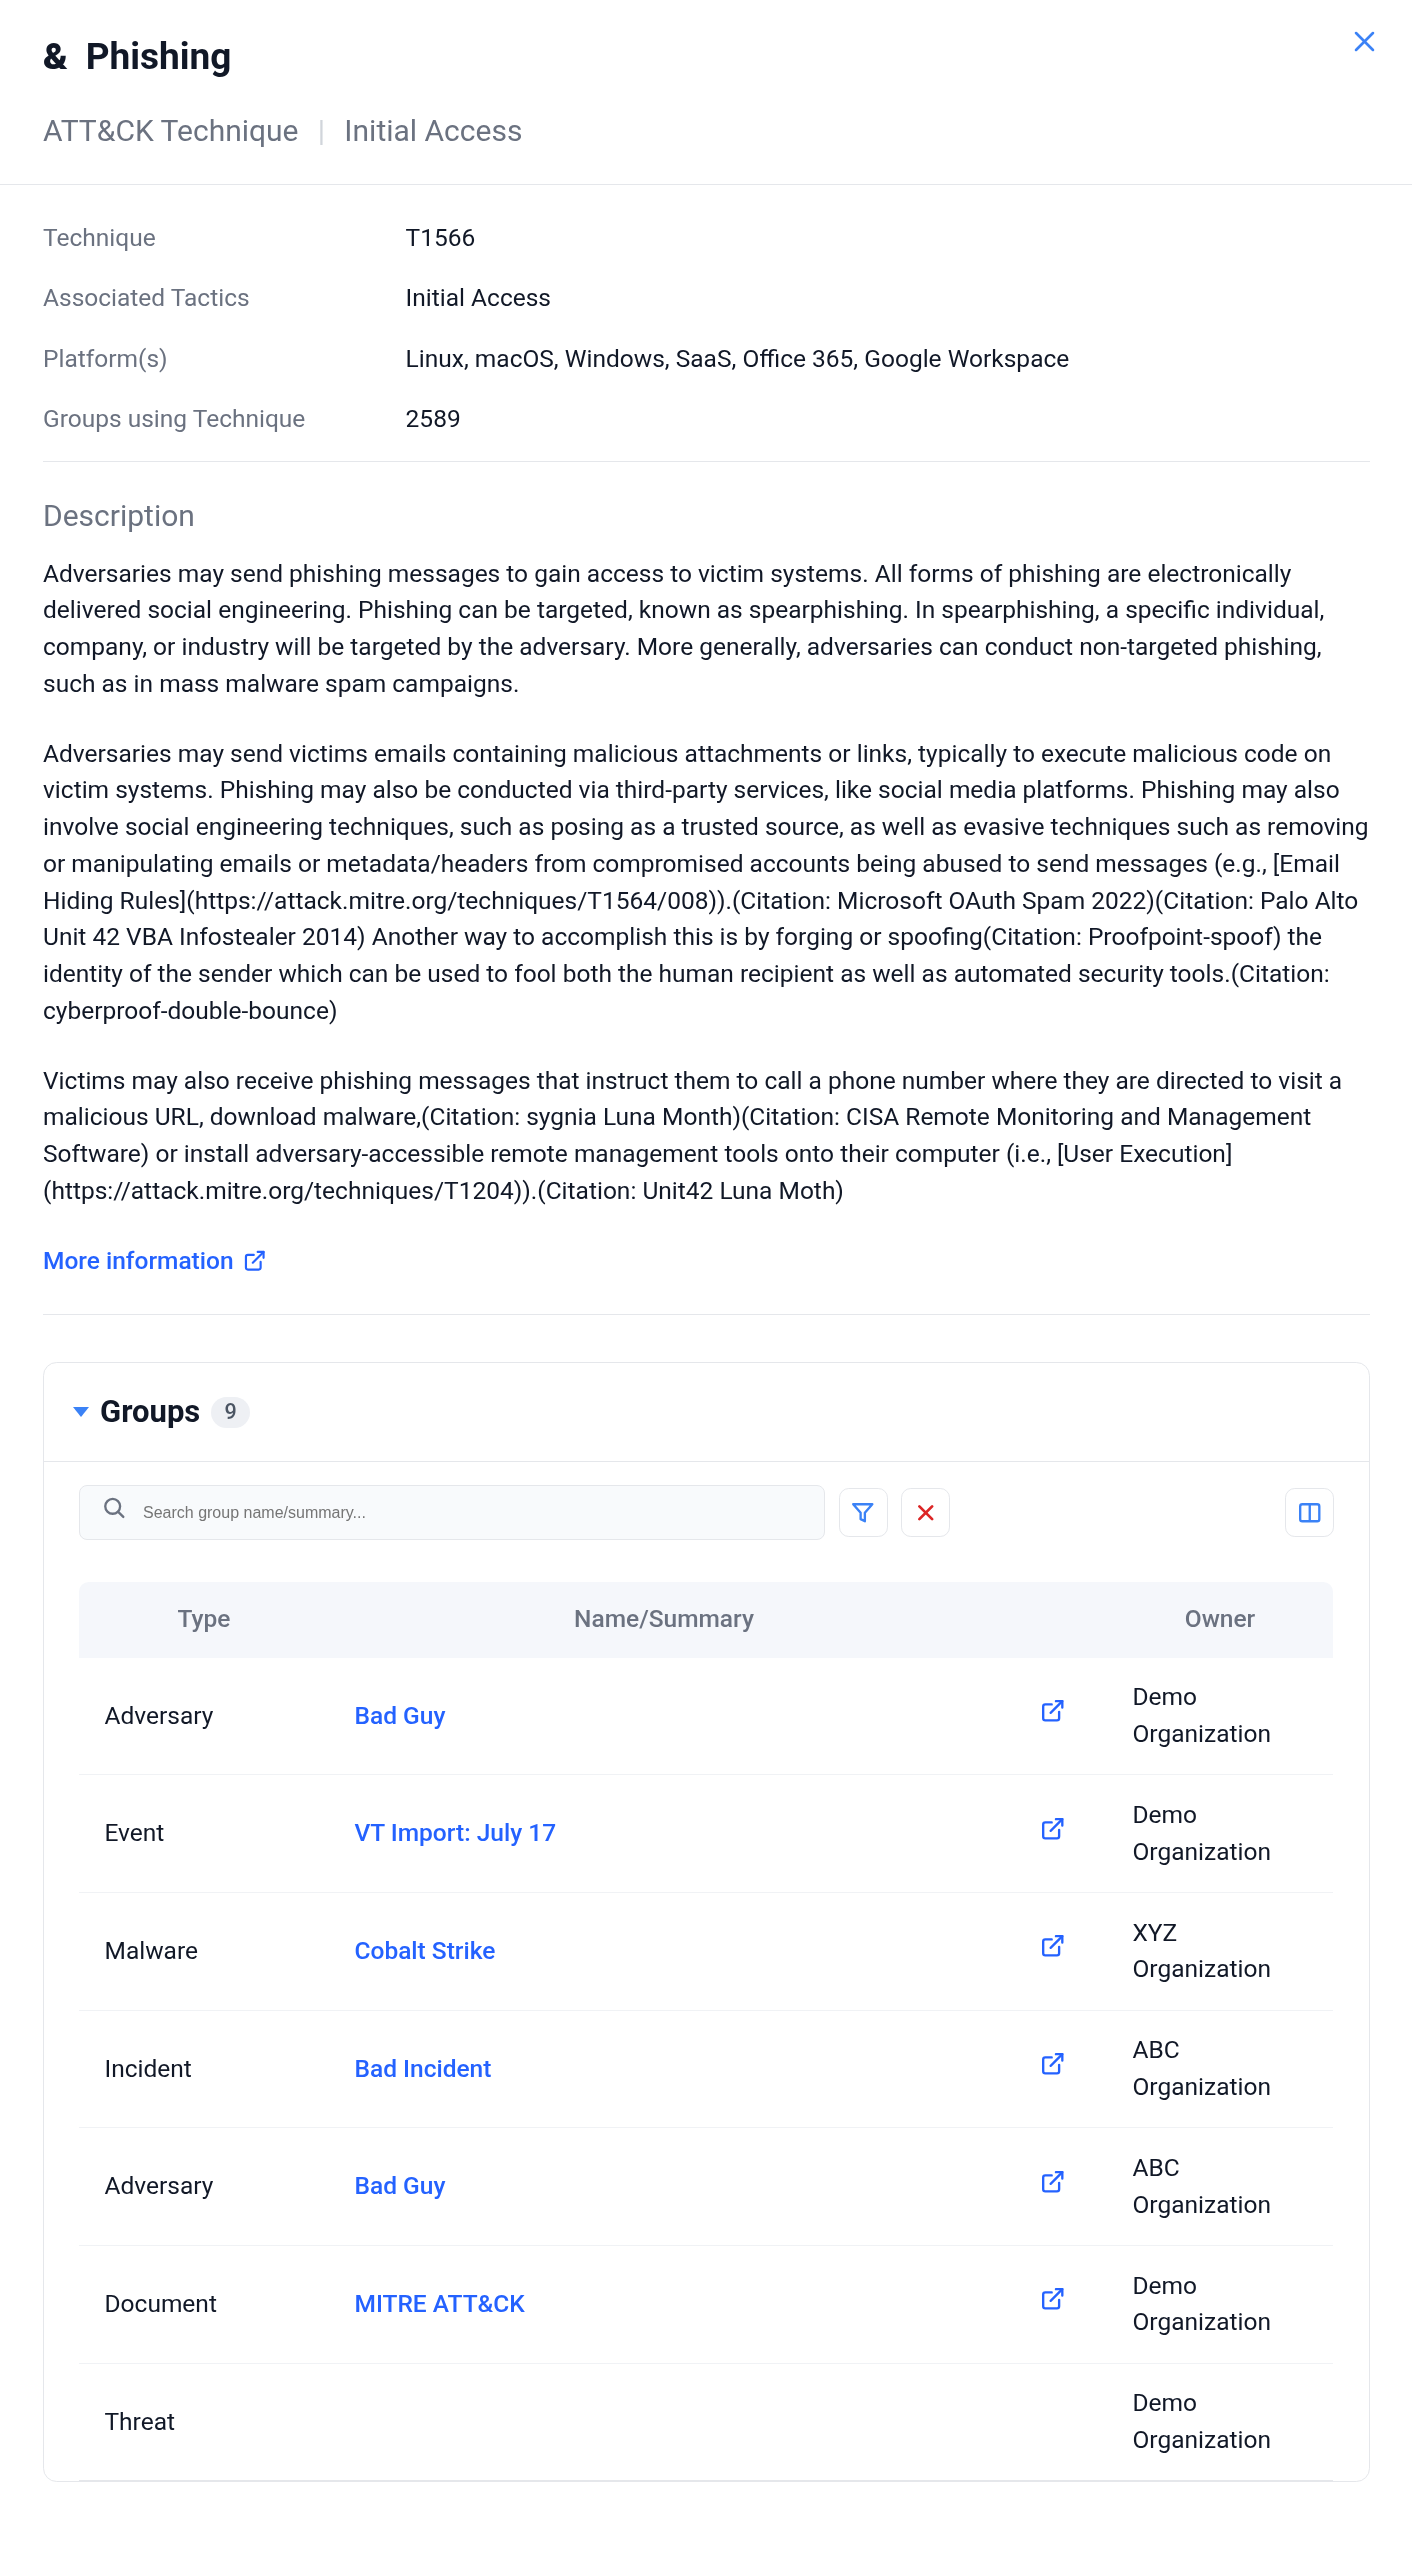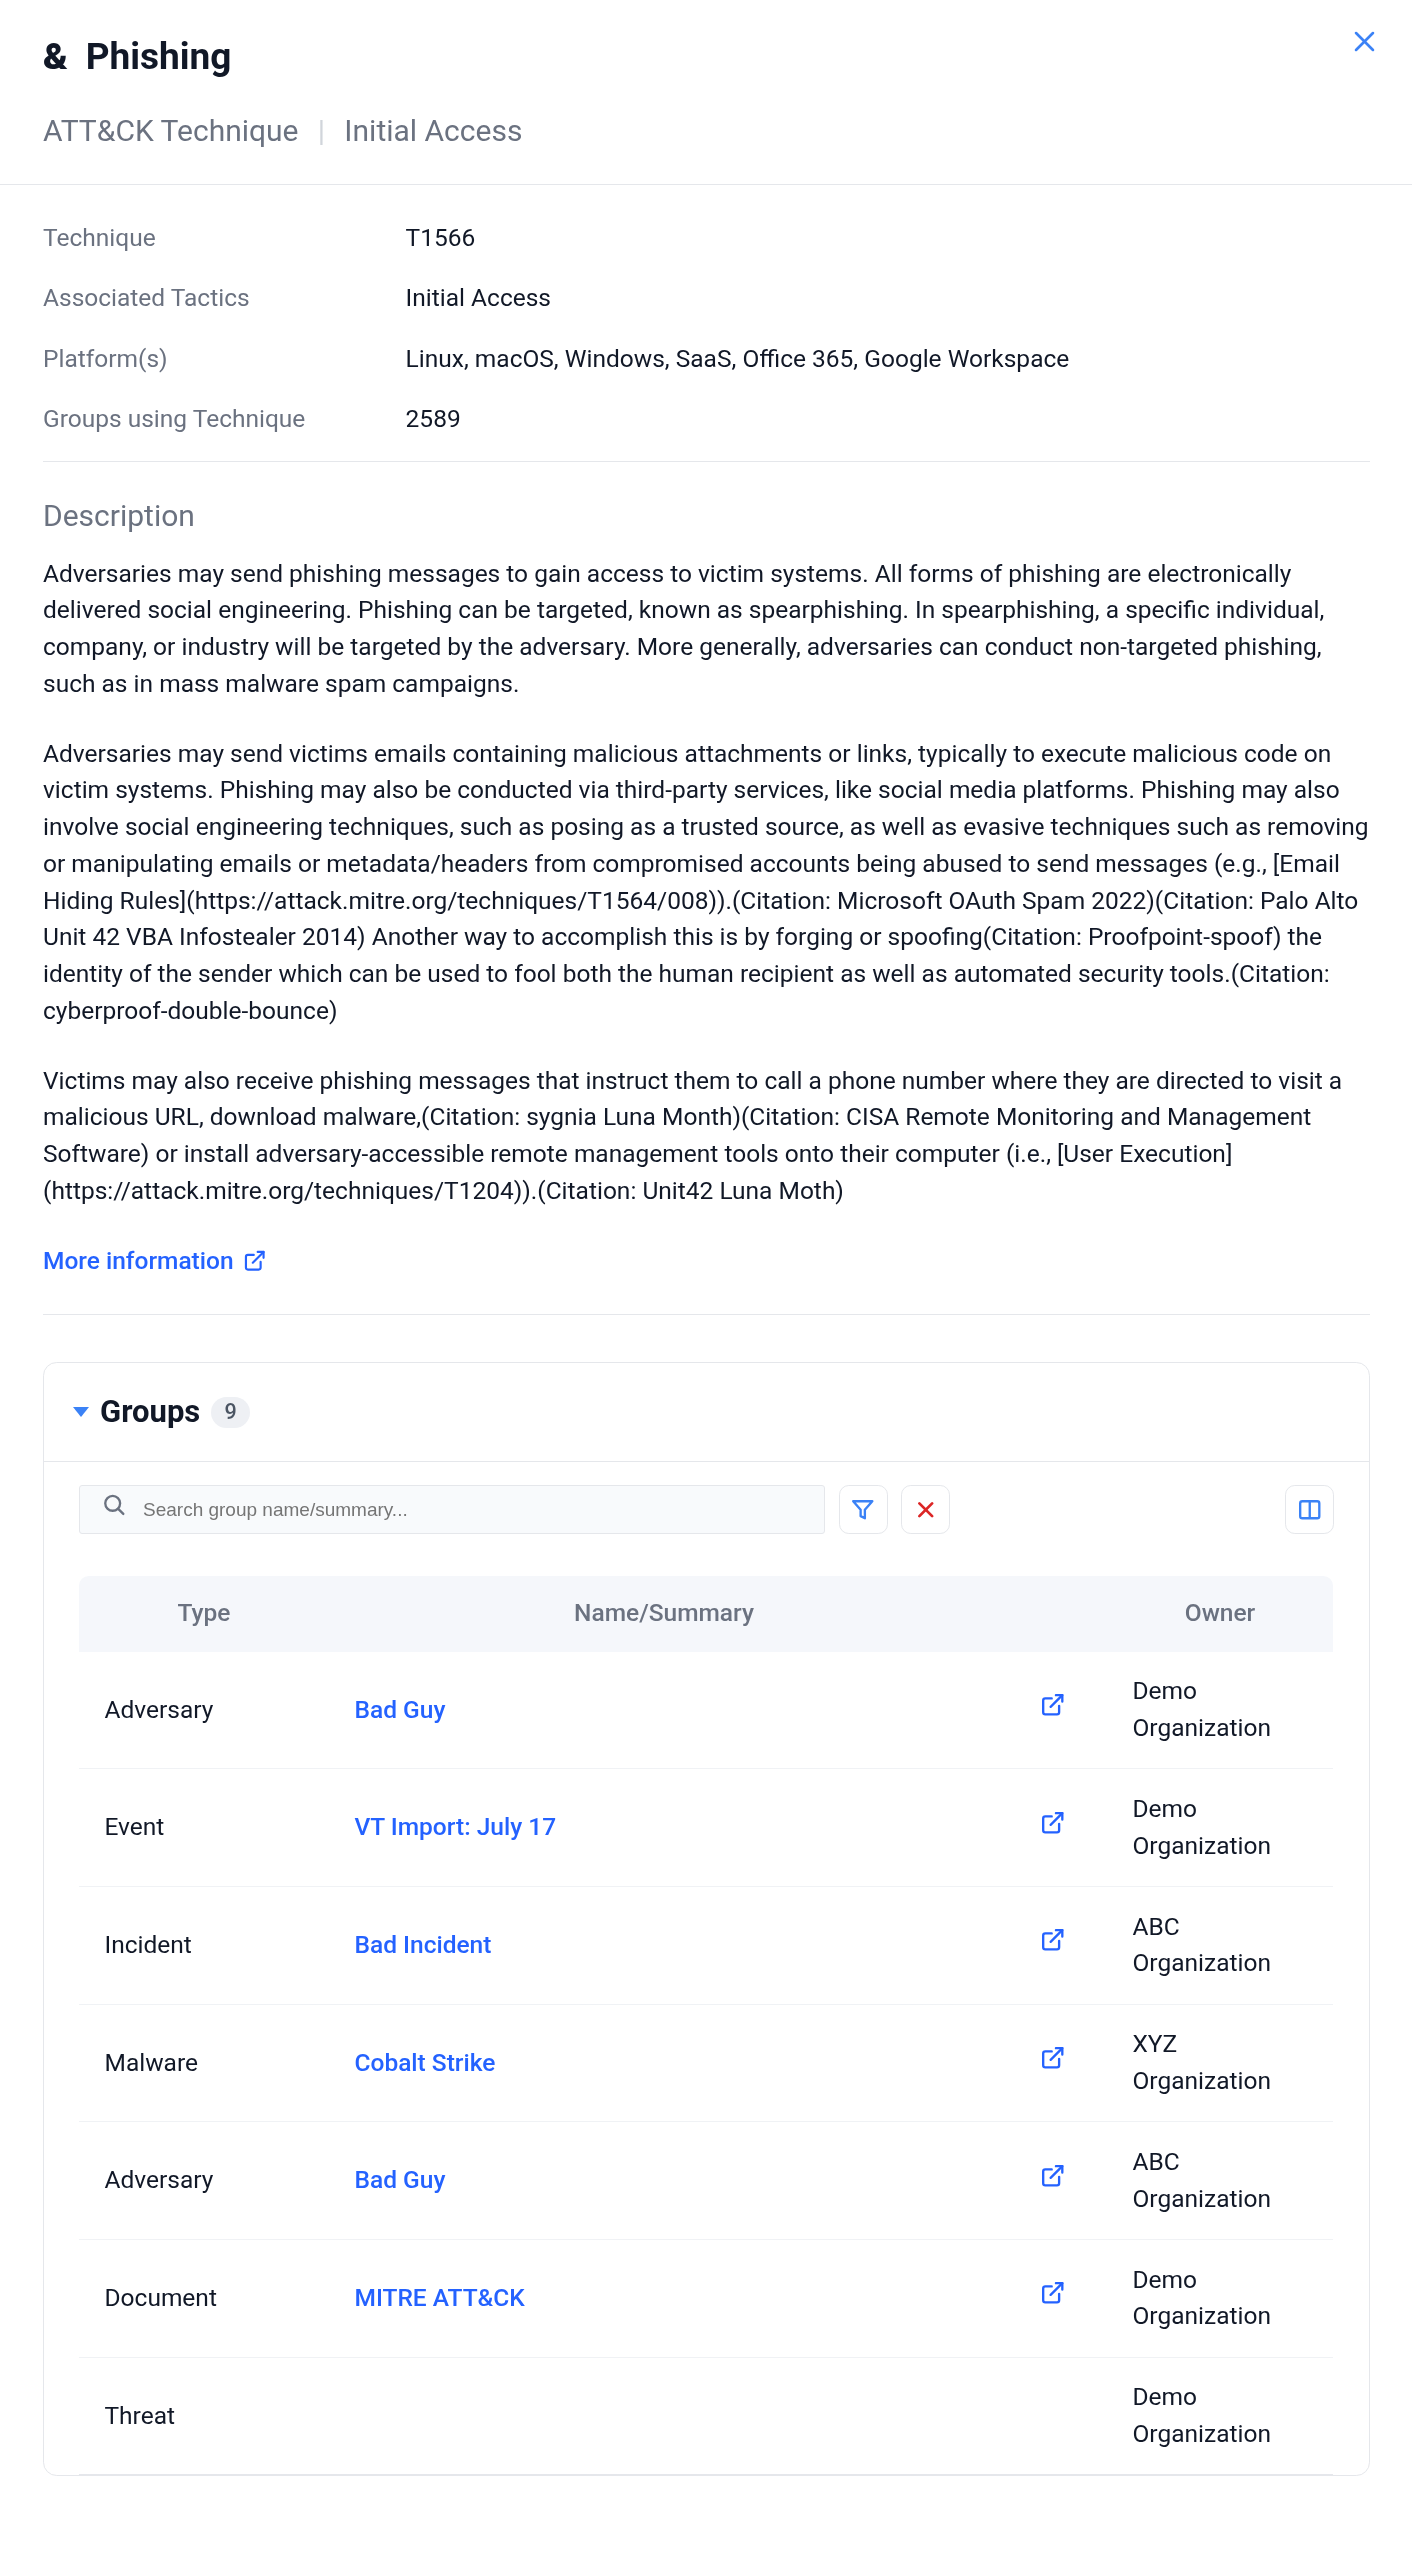--- a/index.html
+++ b/index.html
@@ -128,25 +128,25 @@
   .toolbar {
     display: flex; align-items: center; gap: 13.7px;
     padding: 23.5px 35px 21.6px;
   }
   .search-wrap {
     position: relative;
     width: 746px;
   }
   .search-input {
     width: 100%;
-    height: 49px;
+    height: 55px;
     border: 1.5px solid #e5e7eb;
-    border-radius: 3px;
+    border-radius: 8px;
     background: #f8fafc;
-    font-size: 19px;
+    font-size: 16px;
     color: #6b7280;
     padding: 0 19.6px 0 63px;
     outline: none;
   }
   .search-icon {
     position: absolute; left: 21.6px; top: 50%; transform: translateY(-50%);
     color: #6b7280;
   }
   .search-icon svg { width: 25.5px; height: 25.5px; stroke: currentColor; }
   .icon-btn {
@@ -316,42 +316,42 @@
             <td class="col-ext"><span class="ext-link">
                 <svg viewBox="0 0 24 24" fill="none" stroke-width="2.2" stroke-linecap="round" stroke-linejoin="round">
                   <path d="M18 13v6a2 2 0 0 1-2 2H5a2 2 0 0 1-2-2V8a2 2 0 0 1 2-2h6"></path>
                   <polyline points="15 3 21 3 21 9"></polyline>
                   <line x1="10" y1="14" x2="21" y2="3"></line>
                 </svg>
               </span></td>
             <td class="col-owner">Demo Organization</td>
           </tr>
           <tr>
+            <td class="col-type">Malware</td>
+            <td class="col-name"><a class="link">Cobalt Strike</a></td>
+            <td class="col-ext"><span class="ext-link">
+                <svg viewBox="0 0 24 24" fill="none" stroke-width="2.2" stroke-linecap="round" stroke-linejoin="round">
+                  <path d="M18 13v6a2 2 0 0 1-2 2H5a2 2 0 0 1-2-2V8a2 2 0 0 1 2-2h6"></path>
+                  <polyline points="15 3 21 3 21 9"></polyline>
+                  <line x1="10" y1="14" x2="21" y2="3"></line>
+                </svg>
+              </span></td>
+            <td class="col-owner">XYZ Organization</td>
+          </tr>
+          <tr>
             <td class="col-type">Incident</td>
             <td class="col-name"><a class="link">Bad Incident</a></td>
             <td class="col-ext"><span class="ext-link">
                 <svg viewBox="0 0 24 24" fill="none" stroke-width="2.2" stroke-linecap="round" stroke-linejoin="round">
                   <path d="M18 13v6a2 2 0 0 1-2 2H5a2 2 0 0 1-2-2V8a2 2 0 0 1 2-2h6"></path>
                   <polyline points="15 3 21 3 21 9"></polyline>
                   <line x1="10" y1="14" x2="21" y2="3"></line>
                 </svg>
               </span></td>
             <td class="col-owner">ABC Organization</td>
-          </tr>
-          <tr>
-            <td class="col-type">Malware</td>
-            <td class="col-name"><a class="link">Cobalt Strike</a></td>
-            <td class="col-ext"><span class="ext-link">
-                <svg viewBox="0 0 24 24" fill="none" stroke-width="2.2" stroke-linecap="round" stroke-linejoin="round">
-                  <path d="M18 13v6a2 2 0 0 1-2 2H5a2 2 0 0 1-2-2V8a2 2 0 0 1 2-2h6"></path>
-                  <polyline points="15 3 21 3 21 9"></polyline>
-                  <line x1="10" y1="14" x2="21" y2="3"></line>
-                </svg>
-              </span></td>
-            <td class="col-owner">XYZ Organization</td>
           </tr>
           <tr>
             <td class="col-type">Adversary</td>
             <td class="col-name"><a class="link">Bad Guy</a></td>
             <td class="col-ext"><span class="ext-link">
                 <svg viewBox="0 0 24 24" fill="none" stroke-width="2.2" stroke-linecap="round" stroke-linejoin="round">
                   <path d="M18 13v6a2 2 0 0 1-2 2H5a2 2 0 0 1-2-2V8a2 2 0 0 1 2-2h6"></path>
                   <polyline points="15 3 21 3 21 9"></polyline>
                   <line x1="10" y1="14" x2="21" y2="3"></line>
                 </svg>

